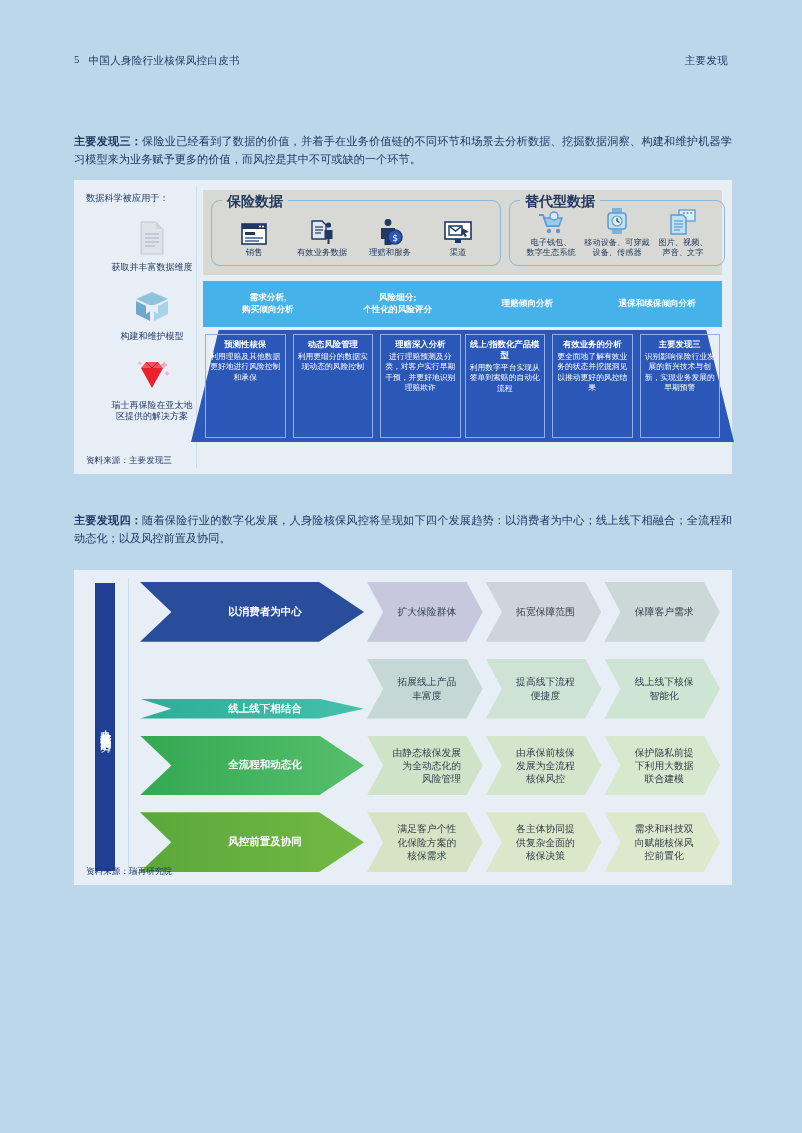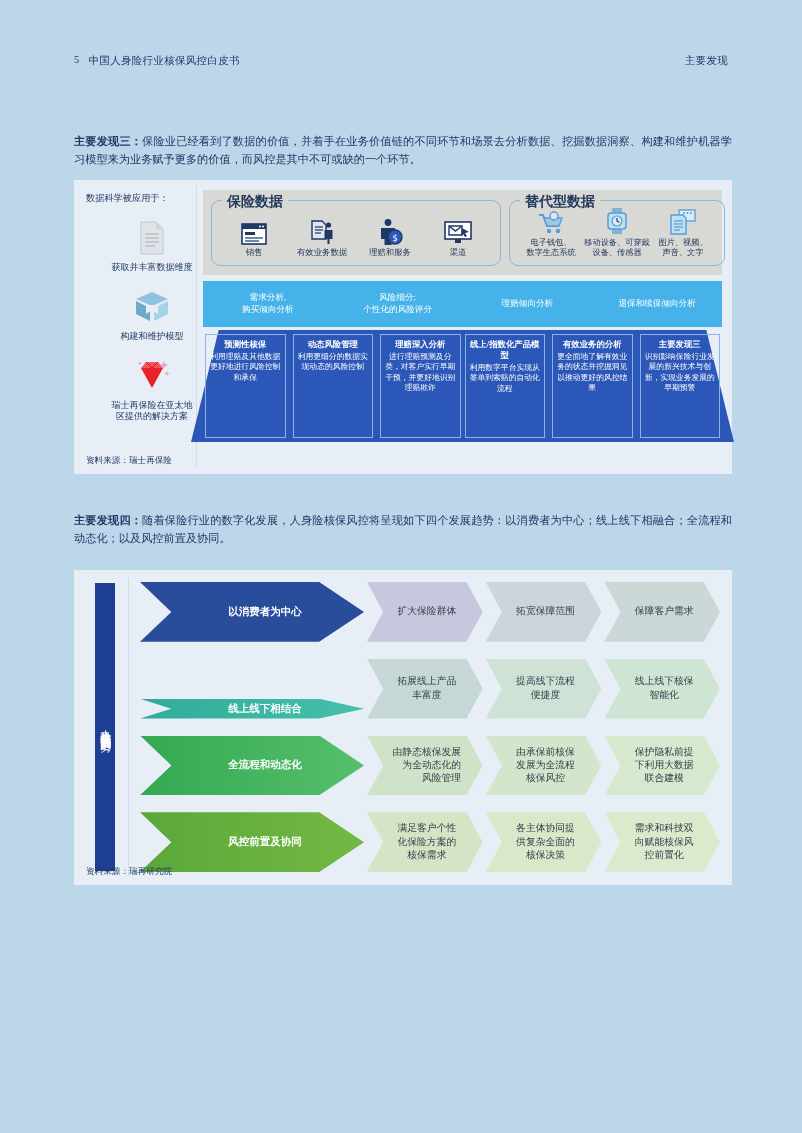--- a/index.html
+++ b/index.html
@@ -55,21 +55,21 @@
                font-size:14px;font-weight:bold;color:#23395b;}
   #g-ins{flex:0 0 282px;}
   #g-alt{flex:0 0 215px;}
   .gitem{display:flex;flex-direction:column;align-items:center;justify-content:flex-end;
          font-size:8.4px;color:#23395b;line-height:1.25;text-align:center;width:68px;}
   .gitem .gi-ic{height:30px;display:flex;align-items:flex-end;justify-content:center;margin-bottom:3px;}
   #g-alt .gitem{width:66px;font-size:8.2px;}
 
   
   .bluebar{position:absolute;left:203px;top:281px;width:519px;height:46px;background:#45b3ea;
-           display:flex;align-items:center;color:#fff;font-size:8.6px;font-weight:normal;
+           display:flex;align-items:center;color:#fff;font-size:8.6px;font-weight:bold;
            text-align:center;line-height:1.35;}
   .bluebar > div{flex:1;}
 
   
   .trap{position:absolute;left:191px;top:330px;width:543px;height:112px;background:#2b57b8;
         clip-path:polygon(5.1% 0%, 94.9% 0%, 100% 100%, 0% 100%);}
   .trap-inner{position:absolute;left:205px;top:334px;width:515px;height:104px;
               display:flex;gap:4px;}
   .trow{flex:1;display:flex;gap:7px;}
   .tbox{flex:1;border:1px solid #8fb0e8;color:#fff;text-align:center;
@@ -86,21 +86,21 @@
   .chevrons{position:absolute;left:140px;top:582px;width:580px;height:290px;
             display:flex;flex-direction:column;gap:17px;}
   .chev-row{flex:1;display:flex;gap:3px;}
   .chev{position:relative;display:flex;align-items:center;justify-content:center;
         text-align:center;line-height:1.35;box-sizing:border-box;}
   .chev.lead{flex:0 0 224px;font-size:10.5px;font-weight:bold;color:#fff;
              clip-path:polygon(0% 0%, 80% 0%, 100% 50%, 80% 100%, 0% 100%, 14% 50%);
              padding-left:26px;}
   .chev.step{flex:1;font-size:9.8px;color:#33404d;
              clip-path:polygon(0% 0%, 86% 0%, 100% 50%, 86% 100%, 0% 100%, 14% 50%);
-             padding:0 14px 0 18px;font-family:Liberation Mono, monospace;}
+             padding:0 14px 0 18px;}
 
   
   .r1 .lead{background:#2a4d9b;}
   .r1 .s1{background:#c7c8dd;} .r1 .s2{background:#cdd5da;} .r1 .s3{background:#ccd7d7;}
   .r2 .lead{background:linear-gradient(90deg,#2fad9a,#44c0ab);margin-top:40px;}
   .r2 .s1{background:#c5d8d6;} .r2 .s2{background:#cfe2d6;} .r2 .s3{background:#cfe5d3;}
   .r3 .lead{background:linear-gradient(90deg,#34a852,#56bf6c);}
   .r3 .s1{background:#cfe3c9;text-align:right;} .r3 .s2{background:#d3e6cc;} .r3 .s3{background:#d6e8cd;}
   .r4 .lead{background:linear-gradient(90deg,#5aa83a,#73b844);}
   .r4 .s1{background:#d6e3c4;} .r4 .s2{background:#dae7c9;} .r4 .s3{background:#dde9cd;}
@@ -318,21 +318,21 @@
         <span class="t-h">有效业务的分析</span>
         <span>更全面地了解有效业务的状态并挖掘洞见以推动更好的风控结果</span>
       </div>
       <div class="tbox">
         <span class="t-h">主要发现三</span>
         <span>识别影响保险行业发展的新兴技术与创新，实现业务发展的早期预警</span>
       </div>
     </div>
   </div>
 
-  <div class="source" id="src3">资料来源：瑞士再保险</div>
+  <div class="source" id="src3">资料来源：主要发现三</div>
 
   <div class="finding" id="finding4">
     <b>主要发现四：</b><span>随着保险行业的数字化发展，人身险核保风控将呈现如下四个发展趋势：以消费者为中心；线上线下相融合；全流程和动态化；以及风控前置及协同。</span>
   </div>
 
   <div class="panel" id="panel4"></div>
   <div class="vbar">
     <span>人身险核保风控的发展趋势</span>
   </div>
   <div class="divider-v2"></div>

